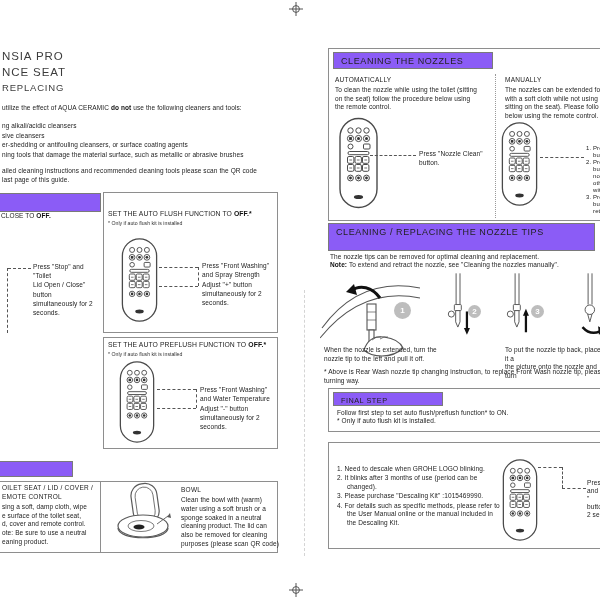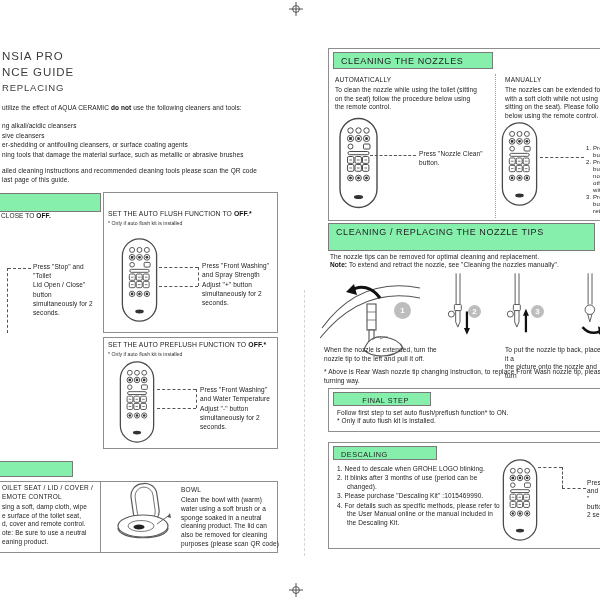--- a/index.html
+++ b/index.html
@@ -3,21 +3,21 @@
 <meta charset="utf-8">
 <style>
   html,body{margin:0;padding:0;background:#ffffff;}
   #stage{position:relative;width:600px;height:600px;background:#fff;overflow:hidden;
          font-family:"Liberation Sans","DejaVu Sans",sans-serif;color:#1e1e1e;}
   .abs{position:absolute;}
   .t{font-size:6.5px;line-height:8.8px;color:#222;letter-spacing:.1px;}
   .tpre{white-space:pre;}
   .tiny{font-size:5.2px;line-height:6.5px;color:#333;}
   .caps{letter-spacing:.25px;}
-  .bar{background:#86efac;border:1px solid #7a7a7a;box-sizing:border-box;}
+  .bar{background:#8b5cf6;border:1px solid #7a7a7a;box-sizing:border-box;}
   .bartext{font-size:9px;letter-spacing:.6px;color:#222;}
   .bartext2{font-size:7.3px;letter-spacing:.5px;color:#222;}
   .box{border:1px solid #8e8e8e;box-sizing:border-box;background:#fff;}
   .dashH{border-top:1px dashed #555;height:0;}
   .dashV{border-left:1px dashed #555;width:0;}
   .dotV{border-left:1px dotted #999;width:0;}
   .badge{background:#bdbdbd;color:#fff;border-radius:50%;display:flex;align-items:center;justify-content:center;
          font-size:8px;font-weight:bold;}
   .ol-item{padding-left:10px;text-indent:-10px;margin:0 0 .6px 0;}
   svg{display:block;}
@@ -40,21 +40,21 @@
         <path d="M7 0 V14 M0 7 H14"></path>
 </svg>
     </div>
 
   <div class="abs" style="left:304px;top:290px;height:266px;border-left:1px dashed #d4d4d4;width:0;"></div>
 
   <div class="abs" style="left:0;top:0;width:310px;height:580px;">
 
     <div class="abs" style="left:2px;top:49px;font-size:11.5px;line-height:15.5px;letter-spacing:.9px;color:#3c3c3c;">
       <div>NSIA PRO</div>
-      <div>NCE GUIDE</div>
+      <div>NCE SEAT</div>
     </div>
 
     <div class="abs caps" style="left:2px;top:82px;font-size:9.5px;letter-spacing:.8px;color:#3c3c3c;">REPLACING</div>
 
     <div class="abs t" style="left:2px;top:104px;width:300px;">
       <span>utilize the effect of AQUA CERAMIC </span><b>do not</b><span> use the following cleaners and tools:</span>
     </div>
 
     <div class="abs t" style="left:2px;top:121px;width:302px;line-height:9.6px;">
         <div>ng alkali/acidic cleansers</div>
@@ -380,30 +380,27 @@
     <div class="abs t" style="left:195px;top:346px;line-height:8.6px;width:100px;">
         <div>To put the nozzle tip back, place it a</div>
         <div>the picture onto the nozzle and turn</div>
       </div>
     <div class="abs t" style="left:14px;top:367px;line-height:9px;width:290px;">
         <div>* Above is Rear Wash nozzle tip changing instruction, to replace Front Wash nozzle tip, pleas</div>
         <div>turning way.</div>
       </div>
 
     <div class="abs box" style="left:18px;top:388px;width:295px;height:44px;"></div>
-    <div class="abs bar" style="left:23px;top:392px;width:98px;height:14px;text-align:center;">
+    <div class="abs bar" style="left:23px;top:392px;width:110px;height:14px;">
       <div class="bartext2" style="padding:2.5px 0 0 7px;">FINAL STEP</div>
     </div>
     <div class="abs t" style="left:27px;top:409px;width:280px;">Follow first step to set auto flush/preflush function* to ON.</div>
     <div class="abs t" style="left:27px;top:417px;width:280px;">* Only if auto flush kit is installed.</div>
 
     <div class="abs box" style="left:18px;top:442px;width:295px;height:107px;"></div>
-    <div class="abs bar" style="left:23px;top:446px;width:104px;height:14px;">
-      <div class="bartext2" style="padding:2.5px 0 0 7px;">DESCALING</div>
-    </div>
     <div class="abs t" style="left:27px;top:465px;width:165px;line-height:8.7px;">
         <div class="ol-item">1. Need to descale when GROHE LOGO blinking.</div>
         <div class="ol-item">2. It blinks after 3 months of use (period can be changed).</div>
         <div class="ol-item">3. Please purchase "Descaling Kit" :1015469990.</div>
         <div class="ol-item">4. For details such as specific methods, please refer to the User Manual online or the manual included in the Descaling Kit.</div>
       </div>
     <div class="abs remote-slot" style="left:192px;top:456px;width:36px;height:88px;">
 <svg viewBox="0 0 40 92" width="100%" height="100%" fill="none" stroke="#4a4a4a" stroke-width="1">
  <rect x="1.5" y="1.5" width="37" height="89" rx="18.5" stroke-width="1.4" fill="#fff"></rect>
  <g>

